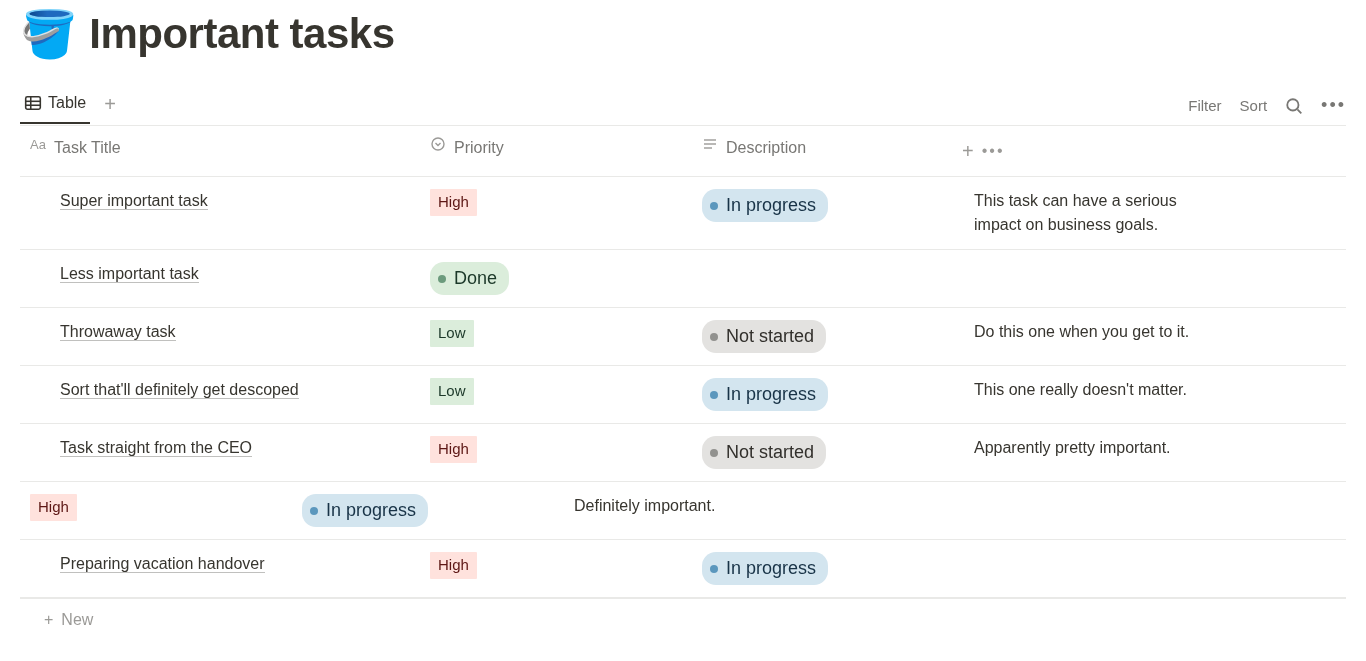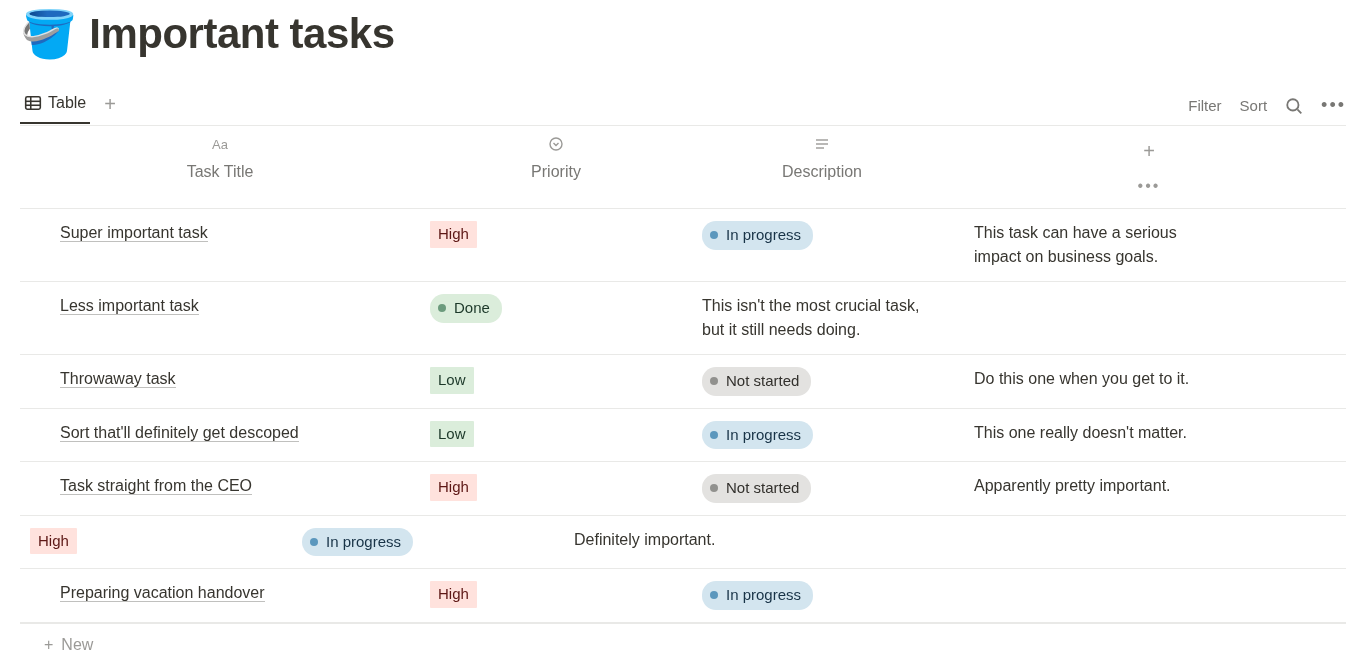--- a/index.html
+++ b/index.html
@@ -20,36 +20,36 @@
   .view-tab { display: flex; align-items: center; gap: 6px; padding: 6px 4px 10px 4px; border-bottom: 2px solid #37352f; font-size: 16px; cursor: pointer; }
   .view-tab .tab-icon svg { display:block; }
   .add-view { margin-left: 14px; color: #9b9a97; font-size: 20px; cursor: pointer; line-height: 1; padding-bottom: 4px;}
   .spacer { flex: 1; }
   .bar-action { color: #787774; font-size: 15px; margin-left: 18px; cursor: pointer; display:flex; align-items:center; }
   .bar-action.icon-only { font-size: 18px; }
 
   .table { border-bottom: 1px solid #e9e9e7; }
   .row { display: flex; border-bottom: 1px solid #e9e9e7; }
   .row.header { color: #787774; font-size: 15px; }
-  .row.header .cell { display:flex; align-items:center; gap:8px; padding: 10px 10px; flex-direction: column; }
+  .row.header .cell { display:flex; gap:8px; padding: 10px 10px; }
   .cell { padding: 12px 10px; font-size: 16px; line-height: 1.5; }
   .col-title { width: 400px; padding-left: 40px; }
   .col-priority { width: 272px; }
   .col-status { width: 272px; }
   .col-desc { width: 260px; }
   .col-add { flex:1; display:flex; align-items:center; gap:18px; color:#9b9a97; }
 
   .row.data .col-title span.link { border-bottom: 1px solid #c0c0be; cursor: pointer; }
 
   .tag { display:inline-block; padding: 2px 8px; border-radius: 1px; font-size: 15px; }
   .tag-High { background: #ffe2dd; color: #5d1715; }
   .tag-Medium { background: #fdecc8; color: #402c1b; }
   .tag-Low { background: #dbeddb; color: #1c3829; }
 
-  .status-pill { display:inline-flex; align-items:center; gap:8px; padding: 3px 12px 3px 8px; border-radius: 14px; font-size: 15px; }
+  .status-pill { display:inline-flex; align-items:center; gap:8px; padding: 3px 12px 3px 8px; border-radius: 14px; font-size: 18px; }
   .status-dot { width:8px; height:8px; border-radius:50%; }
   .status-In-progress { background: #d3e5ef; color: #183347; }
   .status-In-progress .status-dot { background: #5b97bd; }
   .status-Done { background: #dbeddb; color: #1c3829; }
   .status-Done .status-dot { background: #6c9b7d; }
   .status-Not-started { background: #e3e2e0; color: #32302c; }
   .status-Not-started .status-dot { background: #91918e; }
 
   .new-row { display:flex; align-items:center; gap:8px; padding: 12px 10px 12px 24px; color:#9b9a97; font-size:16px; cursor:pointer; }
 
@@ -135,21 +135,20 @@
             </span></div>
           <div class="cell col-desc">This task can have a serious impact on business goals.</div>
           <div class="cell col-add"></div>
         </div>
         <div class="row data">
           <div class="cell col-title"><span class="link">Less important task</span></div>
           <div class="cell col-status"><span class="status-pill status-Done">
               <span class="status-dot"></span>
               <span>Done</span>
             </span></div>
-          <div class="cell col-desc">This isn't the most crucial task, but it still needs doing.</div>
           <div class="cell col-add"></div>
         </div>
         <div class="row data">
           <div class="cell col-title"><span class="link">Throwaway task</span></div>
           <div class="cell col-priority"><span class="tag tag-Low">Low</span></div>
           <div class="cell col-status"><span class="status-pill status-Not-started">
               <span class="status-dot"></span>
               <span>Not started</span>
             </span></div>
           <div class="cell col-desc">Do this one when you get to it.</div>

